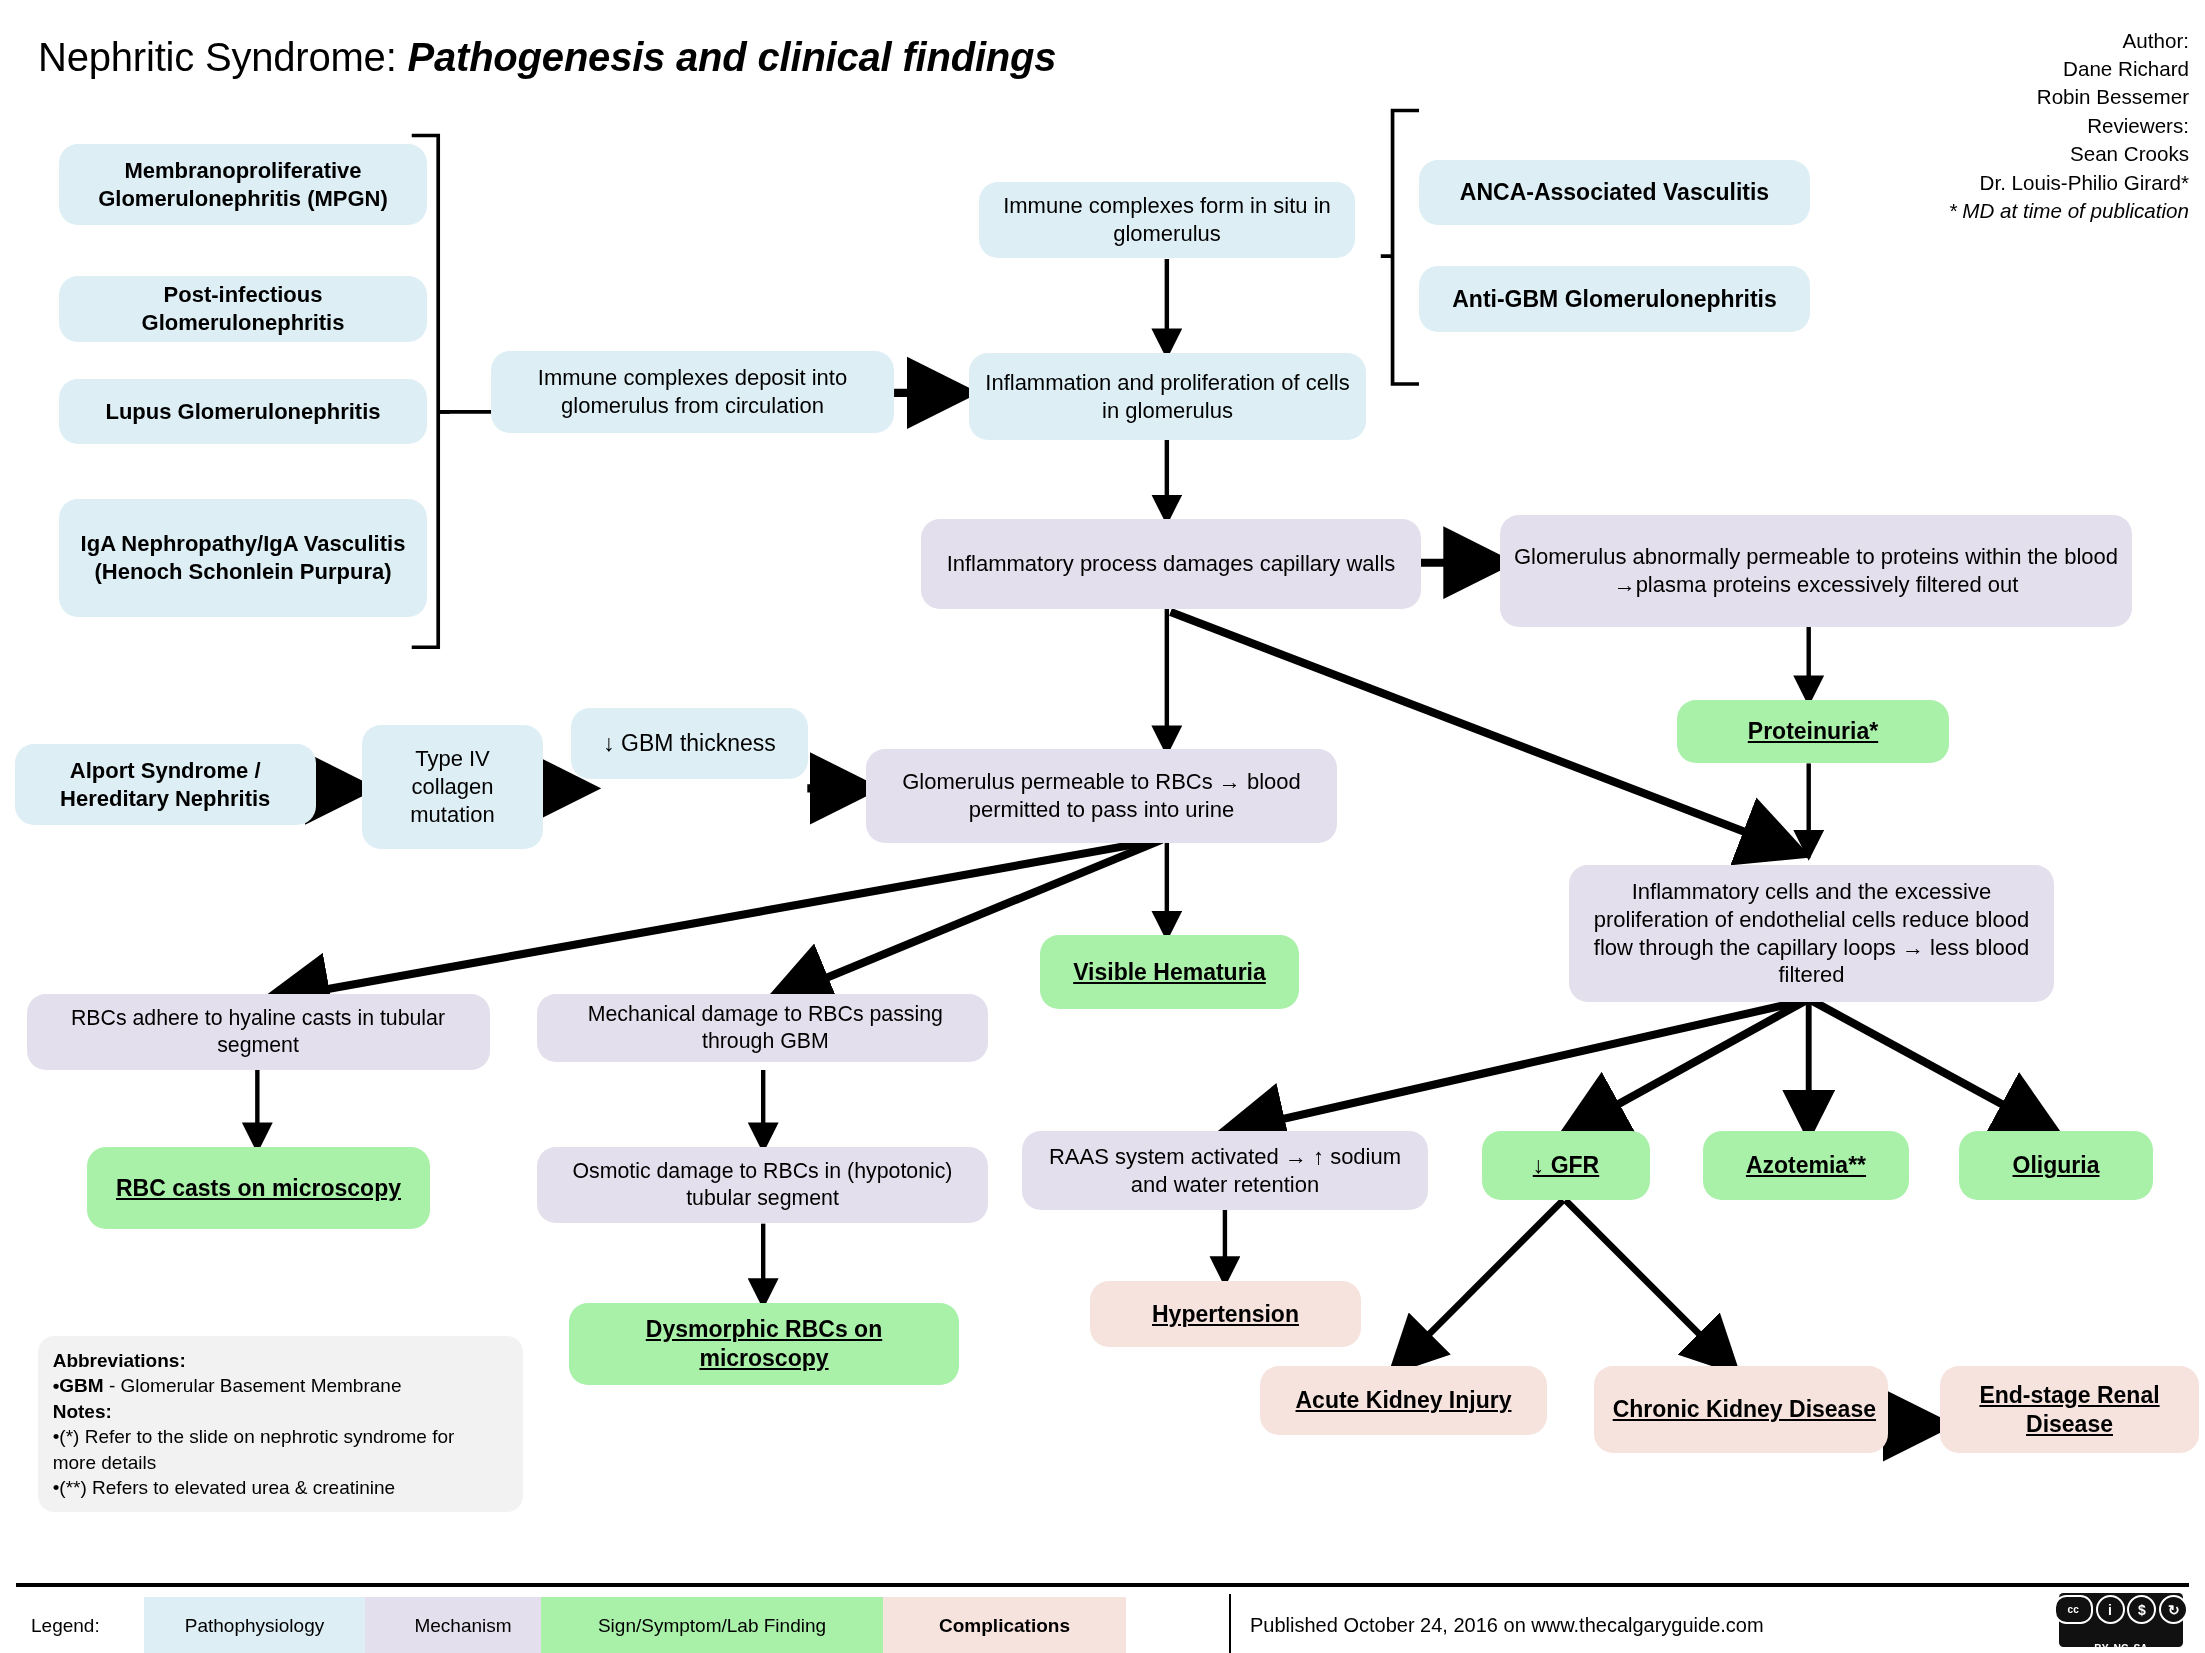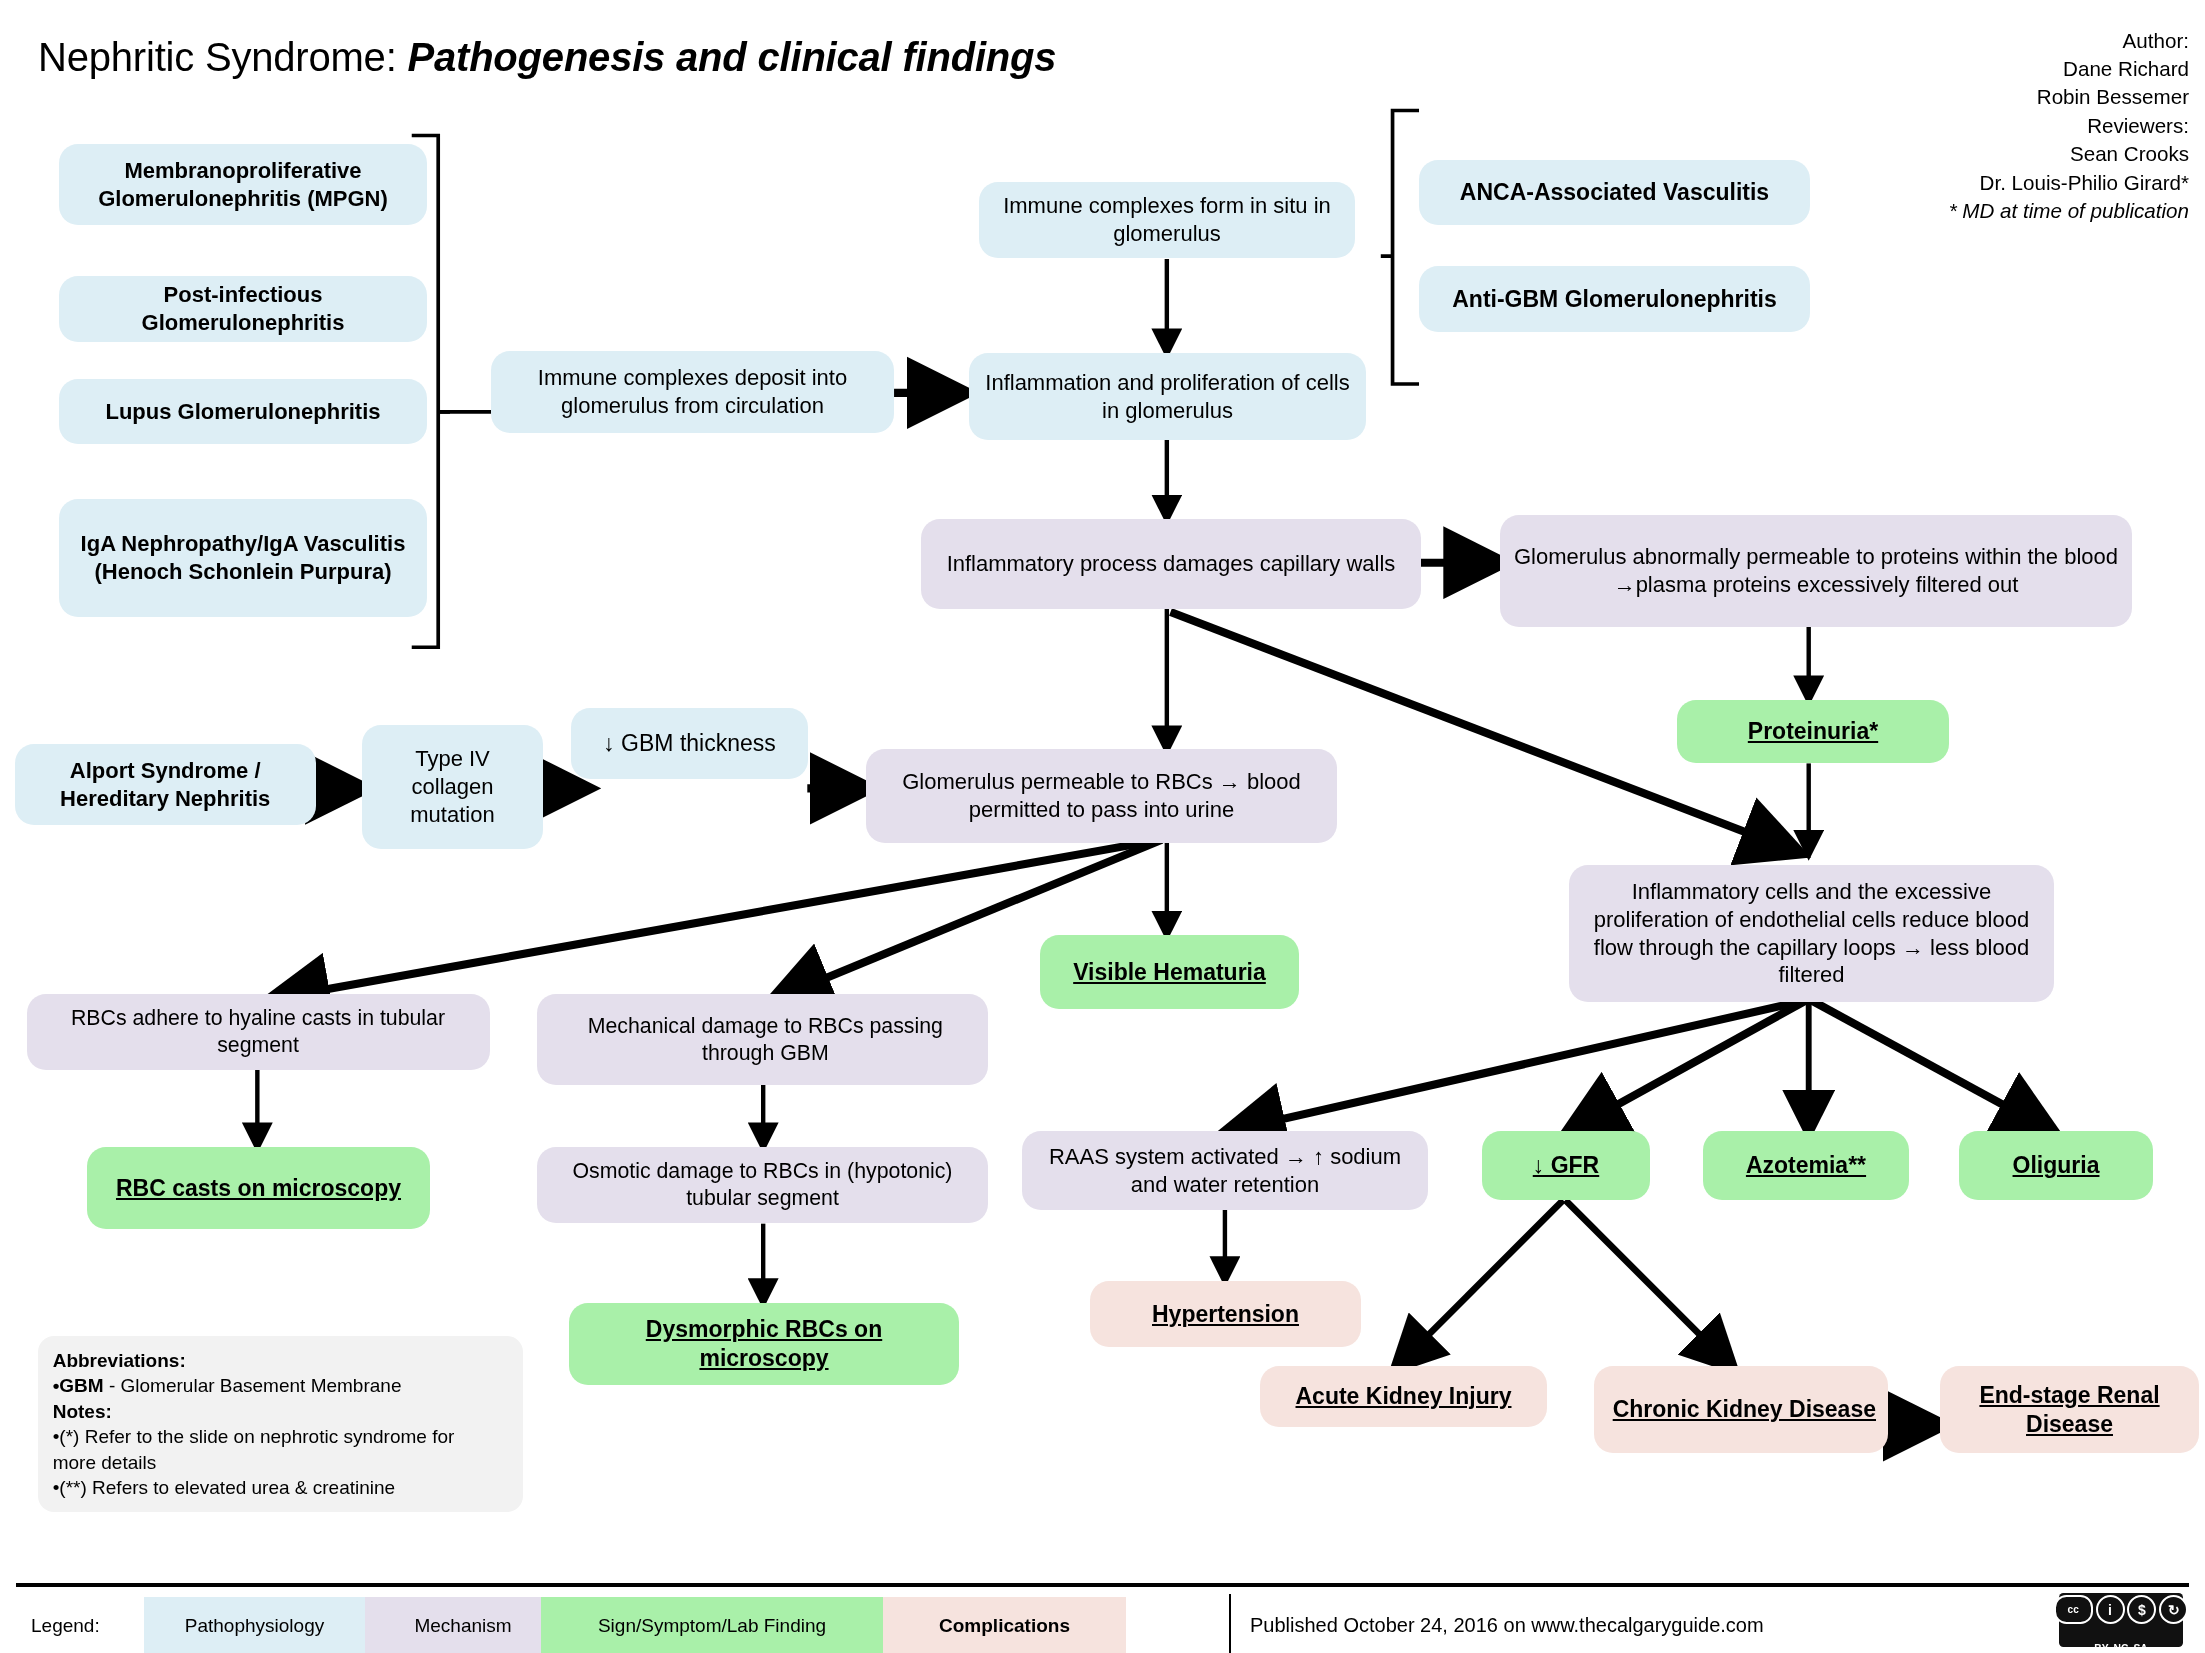--- a/index.html
+++ b/index.html
@@ -208,21 +208,21 @@
   </div>
 
   <div class="abs node mech t29" style="left:26.5px;top:994px;width:463px;height:76px;">
     <span>RBCs adhere to hyaline casts in tubular segment</span>
   </div>
 
   <div class="abs node sign t31 bold uline" style="left:87px;top:1147px;width:343px;height:82px;">
     <span>RBC casts on microscopy</span>
   </div>
 
-  <div class="abs node mech t29" style="left:537px;top:994px;width:451px;height:91px;padding-left:16px;">
+  <div class="abs node mech t29" style="left:537px;top:994px;width:451px;height:68px;padding-left:16px;">
     <span>Mechanical damage to RBCs passing through GBM</span>
   </div>
 
   <div class="abs node mech t29" style="left:537px;top:1147px;width:451px;height:76px;">
     <span>Osmotic damage to RBCs in (hypotonic) tubular segment</span>
   </div>
 
   <div class="abs node sign t31 bold uline" style="left:569px;top:1303px;width:390px;height:82px;">
     <span>Dysmorphic RBCs on microscopy</span>
   </div>
@@ -240,21 +240,21 @@
   </div>
 
   <div class="abs node sign t31 bold uline" style="left:1703px;top:1131px;width:206px;height:69px;">
     <span>Azotemia**</span>
   </div>
 
   <div class="abs node sign t31 bold uline" style="left:1959px;top:1131px;width:194px;height:69px;">
     <span>Oliguria</span>
   </div>
 
-  <div class="abs node comp t31 bold uline" style="left:1260px;top:1366px;width:287px;height:61px;">
+  <div class="abs node comp t31 bold uline" style="left:1260px;top:1366px;width:287px;height:69px;">
     <span>Acute Kidney Injury</span>
   </div>
 
   <div class="abs node comp t31 bold uline" style="left:1594px;top:1366px;width:294px;height:87px;padding-left:17px;">
     <span>Chronic Kidney Disease</span>
   </div>
 
   <div class="abs node comp t31 bold uline" style="left:1940px;top:1366px;width:259px;height:87px;">
     <span>End-stage Renal Disease</span>
   </div>

